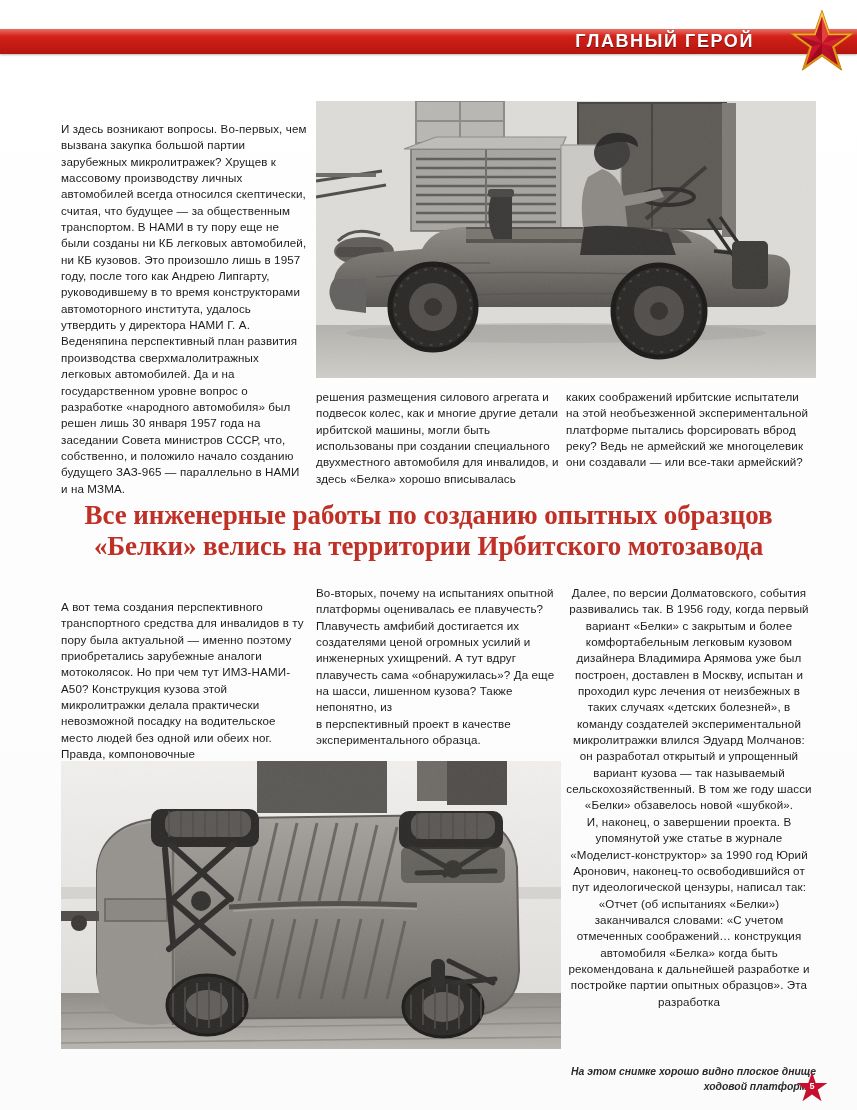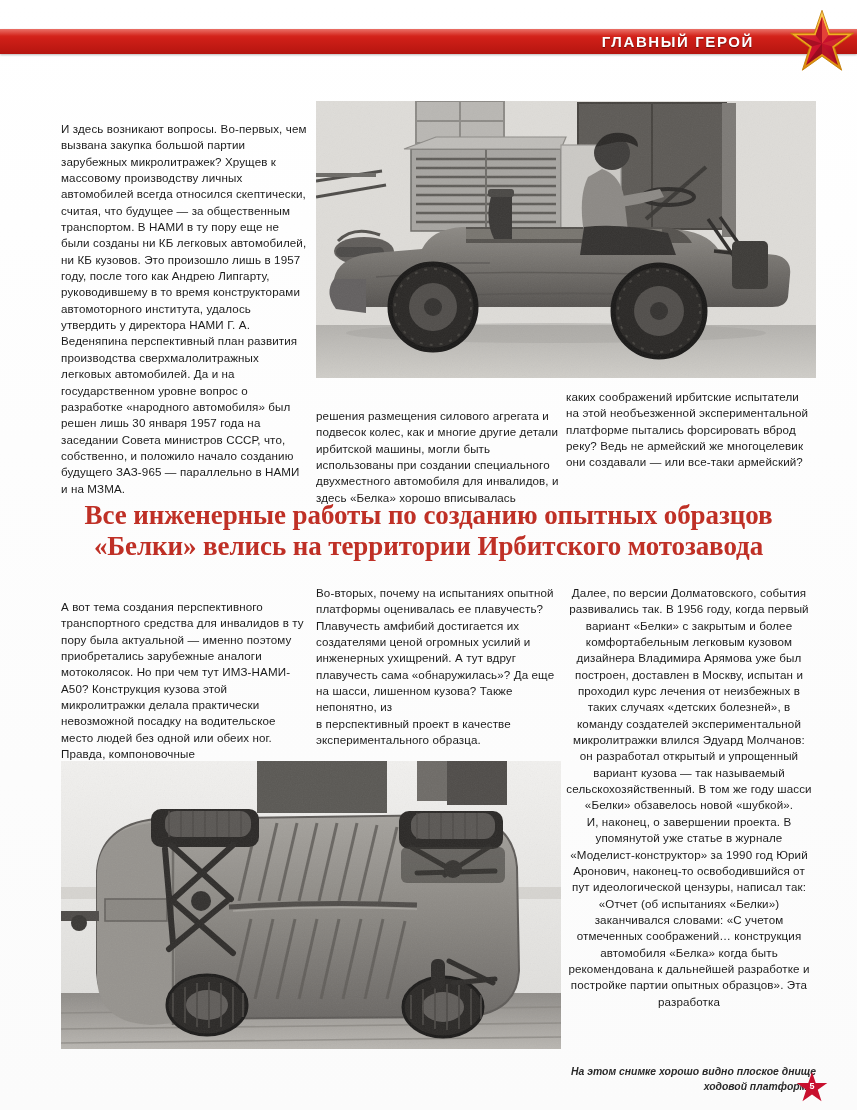--- a/index.html
+++ b/index.html
@@ -21,21 +21,21 @@
     position:absolute; left:0; top:29px; width:857px; height:25px;
     background:linear-gradient(180deg,#e03226 0%,#cf1f18 38%,#b5150f 100%);
     box-shadow:0 1px 2px rgba(0,0,0,.28);
   }
   .banner::after{
     content:""; position:absolute; left:0; right:0; top:0; height:7px;
     background:linear-gradient(180deg,rgba(255,255,255,.30),rgba(255,255,255,0));
   }
   .banner-title {
     position:absolute; right:103px; top:30px; height:23px; line-height:23px;
-    color:#ffffff; font-size:15px; font-weight:bold; letter-spacing:1.6px;
+    color:#ffffff; font-size:18px; font-weight:bold; letter-spacing:1.6px;
     font-family:"Liberation Sans", sans-serif;
     text-shadow:0 1px 1px rgba(0,0,0,.45);
     z-index:4; white-space:nowrap;margin-left:23px;
   }
 
   
   .header-star { position:absolute; left:786px; top:6px; width:72px; height:72px; z-index:5; }
   .page-star  { position:absolute; left:795px; top:1070px; width:34px; height:34px; z-index:5; }
   .page-star-num {
     position:absolute; left:795px; top:1070px; width:34px; height:34px; z-index:6;
@@ -64,21 +64,21 @@
   .col {
     position:absolute; width:246px;
     font-family:"Liberation Sans", sans-serif;
     font-size:11.6px; line-height:16.35px; color:#1b1b1b;
     text-align:left; letter-spacing:.01em;
   }
   .col p { margin:0; }
 
   
   .u1 { left:61px;  top:121px; }
-  .u2 { left:316px; top:408px; }
+  .u2 { left:316px; top:389px; }
   .u3 { left:566px; top:389px; }
 
   
   .l1 { left:61px;  top:599px; }
   .l2 { left:316px; top:585px; }
   .l3 { left:566px; top:585px;text-align:center; }
 
   
   .headline {
     position:absolute; left:40px; top:500px; width:777px;

